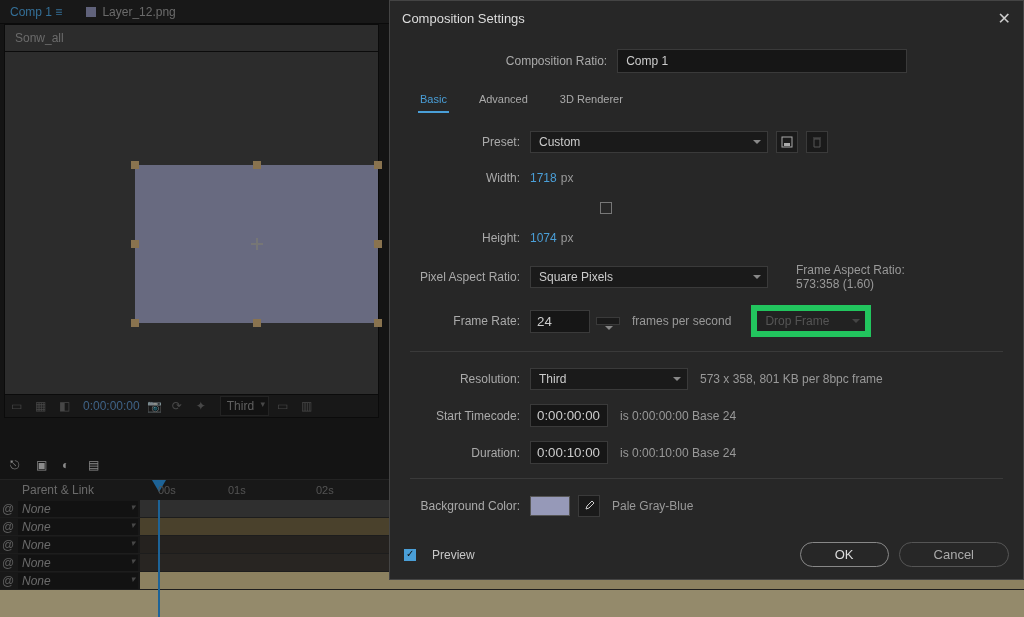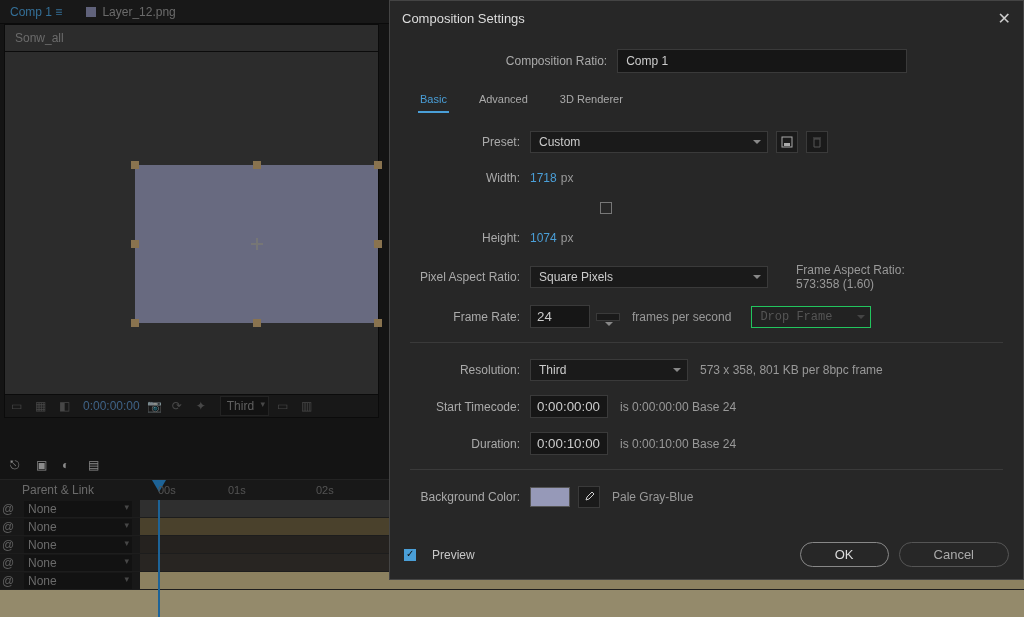--- a/index.html
+++ b/index.html
@@ -34,21 +34,21 @@
 .tl-left { width:140px; }
 .tl-right { flex:1; position:relative; }
 .ruler { height:24px; background:#232323; position:relative; color:#777; font-size:11px; }
 .ruler span { position:absolute; top:4px; }
 .playhead { position:absolute; left:12px; top:0; width:14px; height:12px; background:#2a8fd8; clip-path:polygon(0 0,100% 0,50% 100%); }
 .playline { position:absolute; left:18px; top:0; bottom:0; width:2px; background:#2a8fd8; }
 .layer-rows { position:relative; }
 .layer-row { display:flex; height:18px; border-bottom:1px solid #2a2a2a; }
 .lr-left { width:140px; display:flex; align-items:center; background:#232323; }
 .swirl { width:16px; text-align:center; color:#888; }
-.none { flex:1; background:#1a1a1a; margin:1px 8px; padding:1px 16px 1px 4px; color:#999; position:relative; }
+.none { flex:1; background:#1a1a1a; margin:1px 2px; padding:1px 16px 1px 4px; color:#999; position:relative;font-style:italic; }
 .none::after{content:"▾";position:absolute;right:3px;top:1px;font-size:9px;color:#666}
 .lr-right { flex:1; background:#3a3632; }
 .lr-right.gray { background:#444; }
 .lr-right.tan { background:#6b5d3f; }
 .lr-right.dark { background:#35312d; }
 .lr-right.sand { background:#c9b98a; }
 .footer-strip { height:30px; background:#d4c69a; display:flex; align-items:center; }
 
 
 .overlay { position:absolute; inset:0; background:rgba(0,0,0,0.3); }
@@ -70,21 +70,21 @@
 .unit { color:#999; margin-left:4px; }
 .iconbtn { width:22px; height:22px; background:#1a1a1a; border:1px solid #3a3a3a; margin-left:8px; display:flex; align-items:center; justify-content:center; }
 .iconbtn svg { width:12px; height:12px; }
 .chk { width:12px; height:12px; border:1px solid #777; display:inline-block; margin-right:6px; vertical-align:middle; }
 .chk.on { background:#4a9fd8; border-color:#4a9fd8; position:relative; }
 .chk.on::after { content:"✓"; color:#111; font-size:10px; position:absolute; left:1px; top:-2px; }
 .smalltxt { color:#999; font-size:12px; }
 .side { margin-left:28px; }
 .hint { color:#999; margin-left:12px; }
 .textin { background:#161616; border:1px solid #3a3a3a; color:#ccc; padding:3px 6px; width:78px; }
-.disabled { background:#222; border:1px solid #22c55e; color:#555; padding:3px 18px 3px 8px; position:relative;font-family:Liberation Mono, monospace; }
+.disabled { background:#222; border:6px solid #22c55e; color:#555; padding:3px 18px 3px 8px; position:relative; }
 .disabled::after{content:"";position:absolute;right:5px;top:8px;border:4px solid transparent;border-top-color:#444}
 .swatch { width:40px; height:20px; background:#9699b8; border:1px solid #555; }
 .eyedrop { margin-left:8px; }
 .btnrow { position:absolute; bottom:12px; left:0; right:0; display:flex; align-items:center; padding:0 14px; gap:10px; }
 .btnrow .spacer { flex:1; }
 .pill { border:1px solid #888; border-radius:14px; padding:4px 34px; color:#ddd; background:transparent; cursor:pointer; font-size:13px; }
 .divider { border-top:1px solid #3a3a3a; margin:10px 0 16px 0; }
 .arlabel { color:#aaa; }
 .small-dd { width:60px; }
 .tiny-dd { width:24px; min-width:24px; padding:3px 0; text-align:center; }

